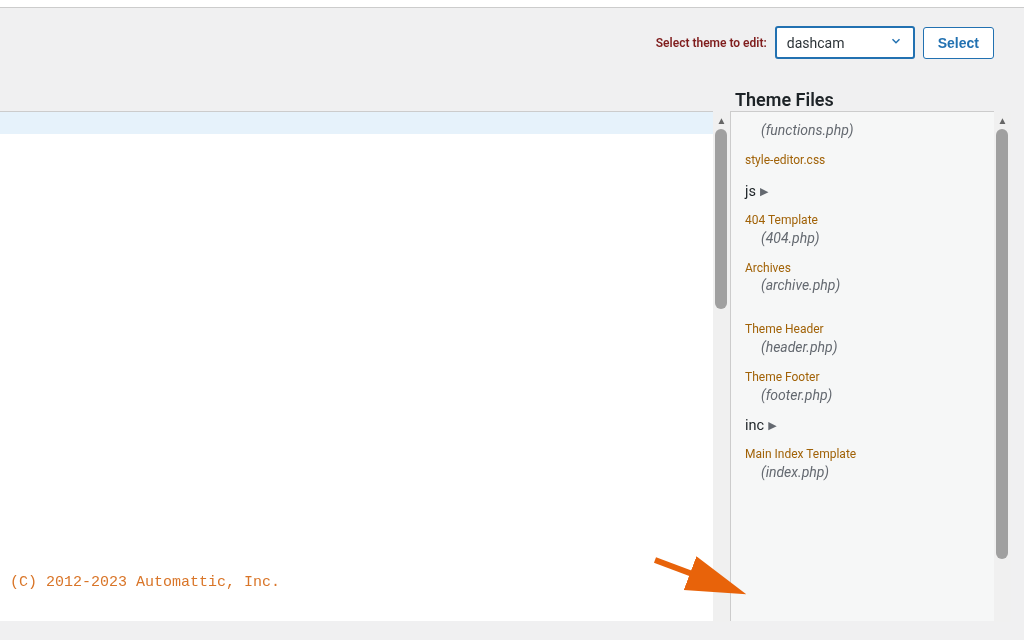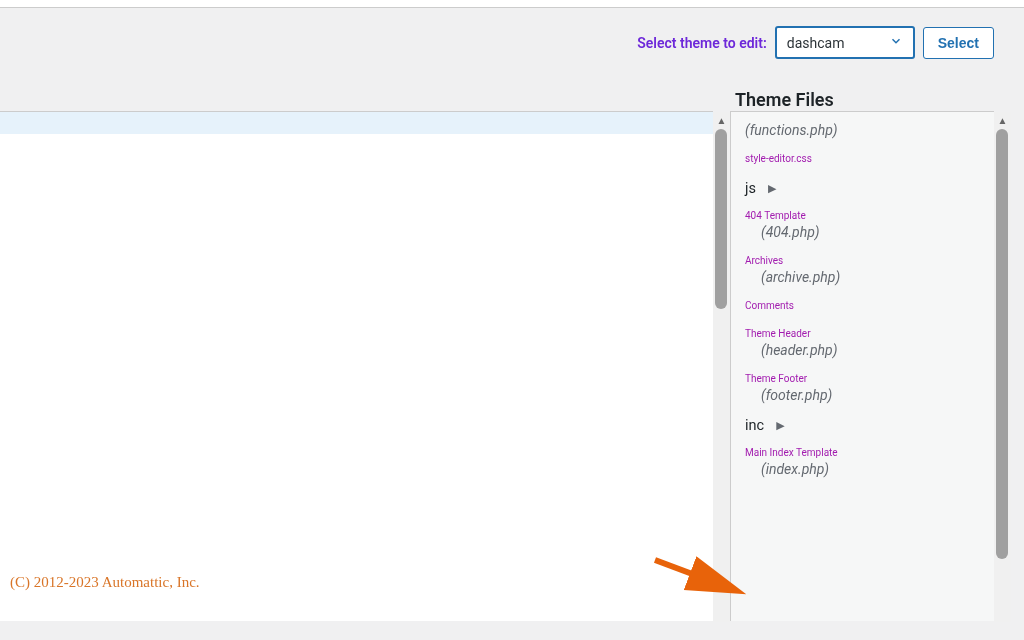--- a/index.html
+++ b/index.html
@@ -17,22 +17,22 @@
       border-bottom: 1px solid #ccc;
     }
     .selector-row {
       display: flex;
       justify-content: flex-end;
       align-items: center;
       padding: 18px 30px 14px 0;
       gap: 8px;
     }
     .selector-label {
-      font-size: 14px;
-      color: #6d28d9;
+      font-size: 12px;
+      color: #7f1d1d;
       font-weight: 600;
     }
     .theme-select {
       display: flex;
       align-items: center;
       justify-content: space-between;
       background: #fff;
       border: 2px solid #2271b1;
       border-radius: 3px;
       padding: 6px 10px;
@@ -77,21 +77,21 @@
       border-top: 1px solid #ccc;
     }
     .editor-first-line {
       height: 22px;
       background: #e6f2fb;
     }
     .editor-content {
       position: absolute;
       bottom: 30px;
       left: 10px;
-      font-family: Liberation Serif, serif;
+      font-family: Liberation Mono, monospace;
       font-size: 15px;
       color: #d97528;
     }
     .editor-scrollbar {
       position: absolute;
       right: -17px;
       top: 0;
       width: 17px;
       height: 510px;
       background: #f0f0f0;
@@ -127,42 +127,43 @@
       border-top: 1px solid #ccc;
       border-left: 1px solid #ccc;
     }
     .file-list {
       padding: 4px 0;
     }
     .file-item {
       padding: 6px 14px 8px 14px;
     }
     .file-link {
-      color: #a21caf;
-      font-size: 10px;
+      color: #a16207;
+      font-size: 12px;
       line-height: 1.4;
       cursor: pointer;
     }
     .file-filename {
       color: #646970;
       font-style: italic;
       font-size: 14px;
       margin-top: 1px;
       margin-left: 16px;
     }
     .file-filename-only {
       color: #646970;
       font-style: italic;
       font-size: 14px;
+      margin-left: 16px;
     }
     .folder-item {
       padding: 6px 14px;
       display: flex;
       align-items: center;
-      gap: 12px;
+      gap: 4px;
       color: #1d2327;
       font-size: 14.5px;
       cursor: pointer;
     }
     .folder-arrow {
       font-size: 11px;
       color: #646970;
     }
     .file-scrollbar {
       position: absolute;
@@ -245,21 +246,20 @@
       </div>
       <div class="file-item">
         <div class="file-link">404 Template</div>
         <div class="file-filename">(404.php)</div>
       </div>
       <div class="file-item">
         <div class="file-link">Archives</div>
         <div class="file-filename">(archive.php)</div>
       </div>
       <div class="file-item">
-        <div class="file-link">Comments</div>
       </div>
       <div class="file-item">
         <div class="file-link">Theme Header</div>
         <div class="file-filename">(header.php)</div>
       </div>
       <div class="file-item">
         <div class="file-link">Theme Footer</div>
         <div class="file-filename">(footer.php)</div>
       </div>
       <div class="folder-item">

